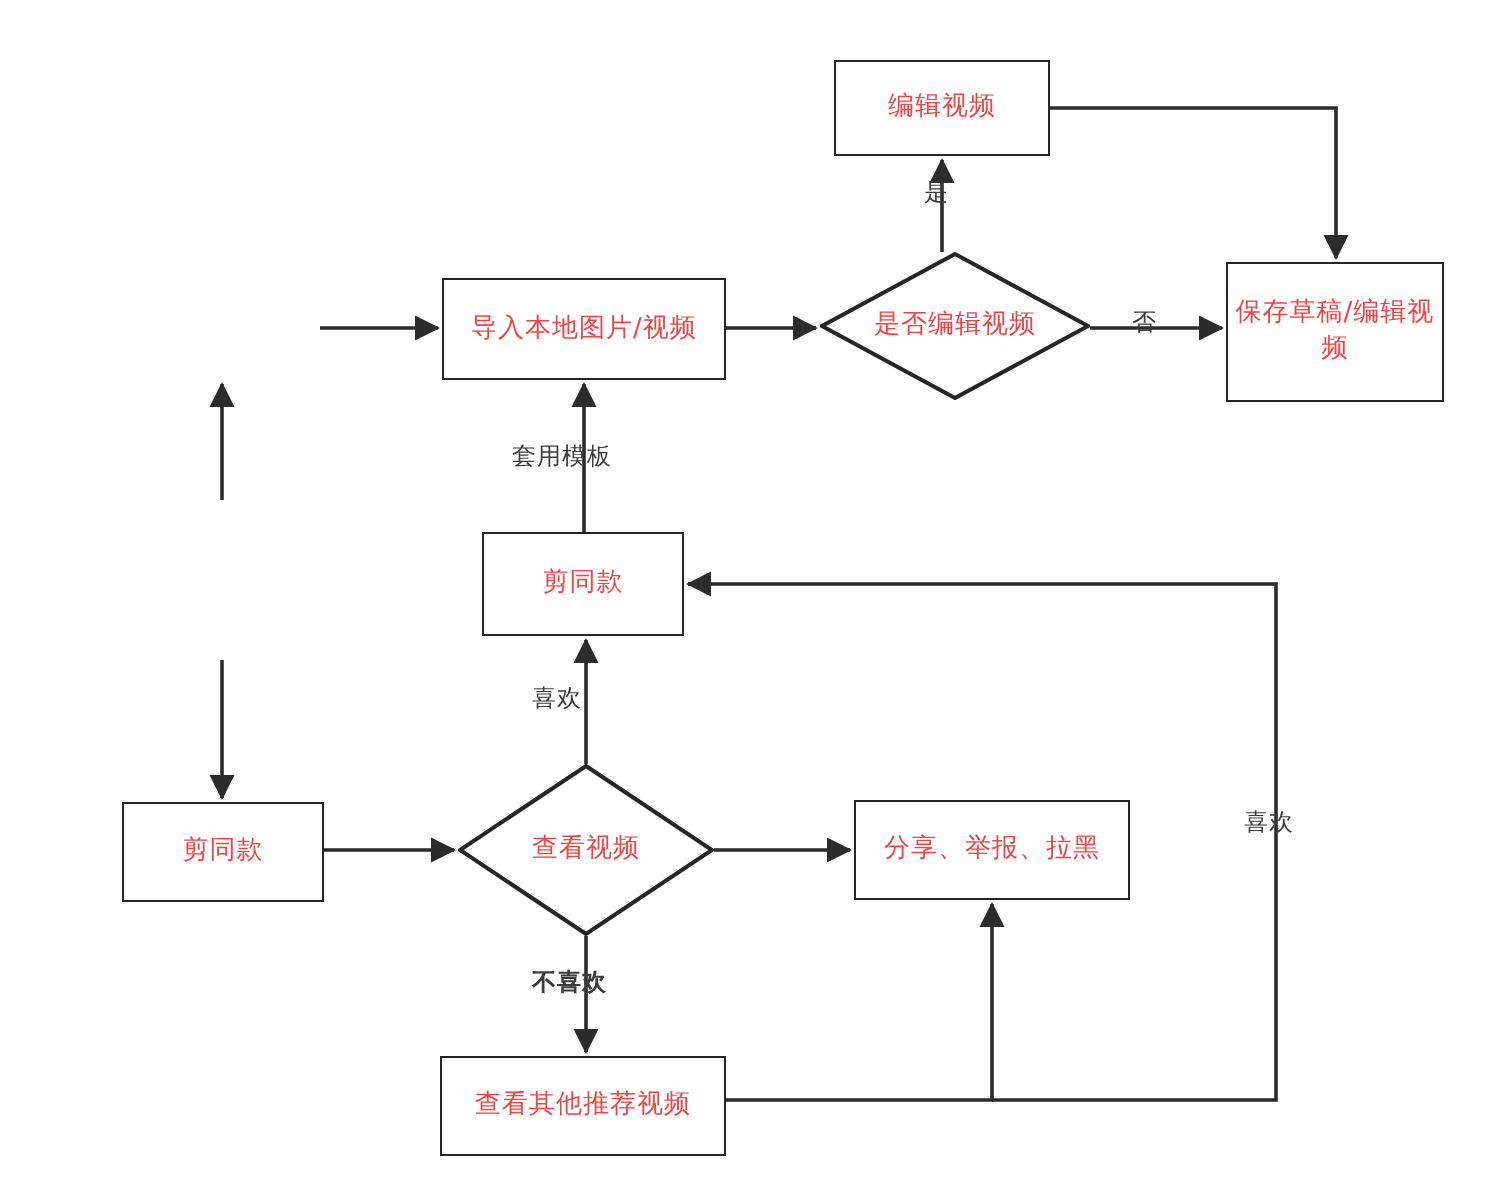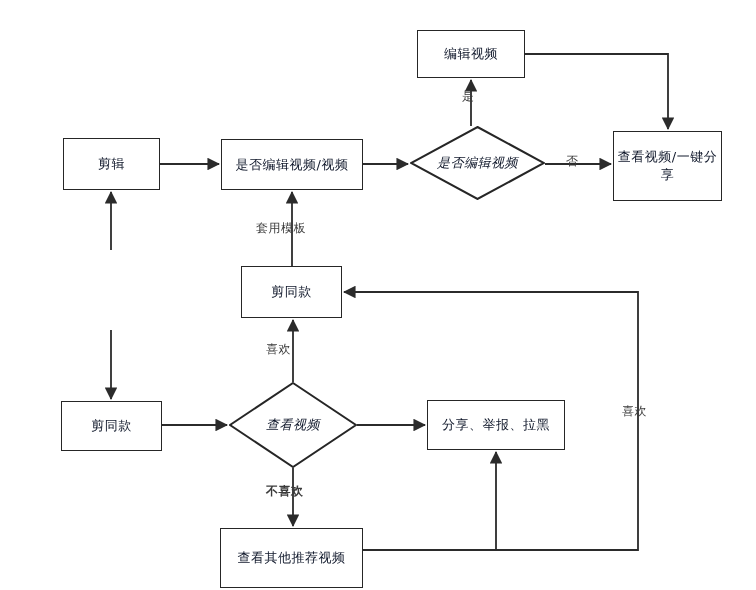--- a/index.html
+++ b/index.html
@@ -22,33 +22,32 @@
     width: 756px;
     height: 590px;
   }
   .node {
     position: absolute;
     box-sizing: border-box;
     display: flex;
     align-items: center;
     justify-content: center;
     text-align: center;
-    color: #0f172a;
+    color: #ef4444;
     font-size: 13px;
     line-height: 1.35;
     letter-spacing: 0.5px;
   }
   .node.process {
     border: 1.6px solid #262626;
     background: #ffffff;
   }
   .node.decision {
     background: transparent;
     border: none;
-    font-style: italic;
   }
   .node.decision .dlabel {
     position: relative;
     z-index: 2;
   }
   .node.decision svg {
     position: absolute;
     left: 0;
     top: 0;
     width: 100%;
@@ -100,49 +99,46 @@
       <path d="M 357 425 L 425 425"></path>
 
       <path d="M 293 468 L 293 526"></path>
 
       <path d="M 363 550 L 496 550 L 496 452"></path>
 
       <path d="M 496 550 L 638 550 L 638 292 L 344 292"></path>
     </g>
   </svg>
 
-  <div class="node process" style="left:63px; top:138px; width:97px; height:52px;">
-    <span>剪辑</span>
-  </div>
 
   <div class="node process" style="left:221px; top:139px; width:142px; height:51px;">
-    <span>是否编辑视频/视频</span>
+    <span>导入本地图片/视频</span>
   </div>
 
   <div class="node process" style="left:417px; top:30px; width:108px; height:48px;">
     <span>编辑视频</span>
   </div>
 
   <div class="node process" style="left:613px; top:131px; width:109px; height:70px;">
-    <span>查看视频/一键分享</span>
+    <span>保存草稿/编辑视频</span>
   </div>
 
   <div class="node process" style="left:241px; top:266px; width:101px; height:52px;">
     <span>剪同款</span>
   </div>
 
   <div class="node process" style="left:61px; top:401px; width:101px; height:50px;">
     <span>剪同款</span>
   </div>
 
   <div class="node process" style="left:427px; top:400px; width:138px; height:50px;align-items:center;">
     <span>分享、举报、拉黑</span>
   </div>
 
-  <div class="node process" style="left:220px; top:528px; width:143px; height:60px;">
+  <div class="node process" style="left:220px; top:528px; width:143px; height:50px;">
     <span>查看其他推荐视频</span>
   </div>
 
   <div class="node decision" style="left:410px; top:126px; width:135px; height:74px;">
     <svg viewBox="0 0 135 74" preserveAspectRatio="none">
       <polygon points="67.5,1 134,37 67.5,73 1,37" fill="#ffffff" stroke="#262626" stroke-width="2" vector-effect="non-scaling-stroke"></polygon>
     </svg>
     <span class="dlabel">是否编辑视频</span>
   </div>
 

